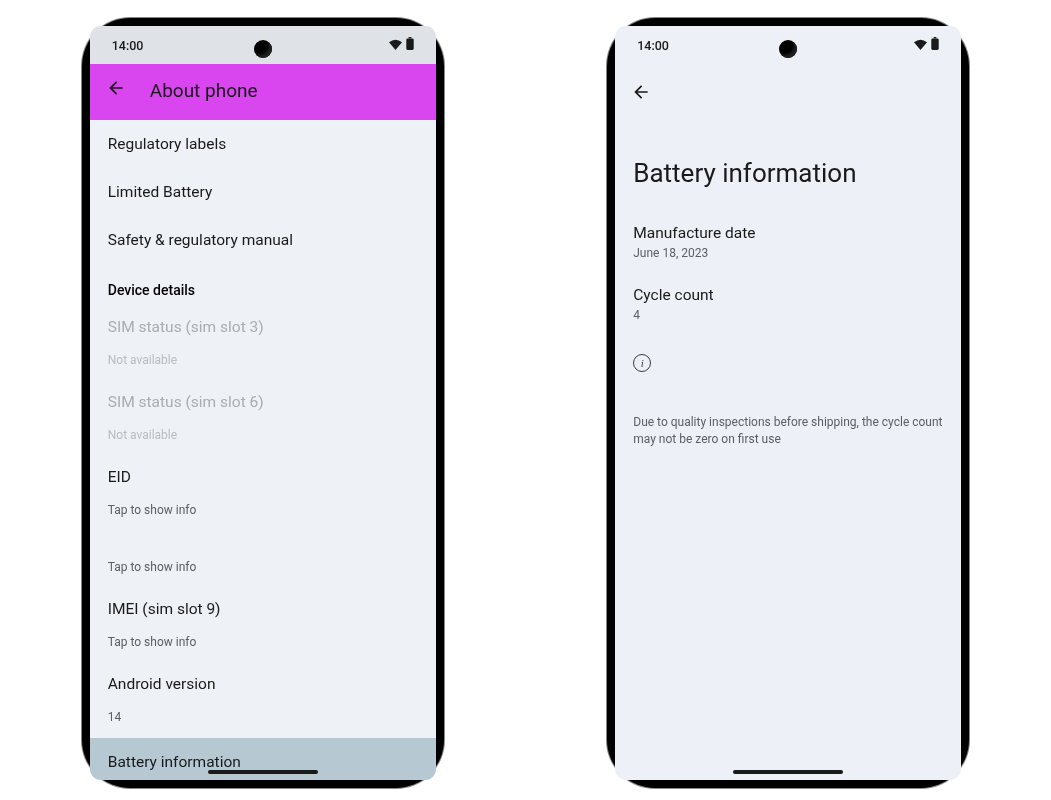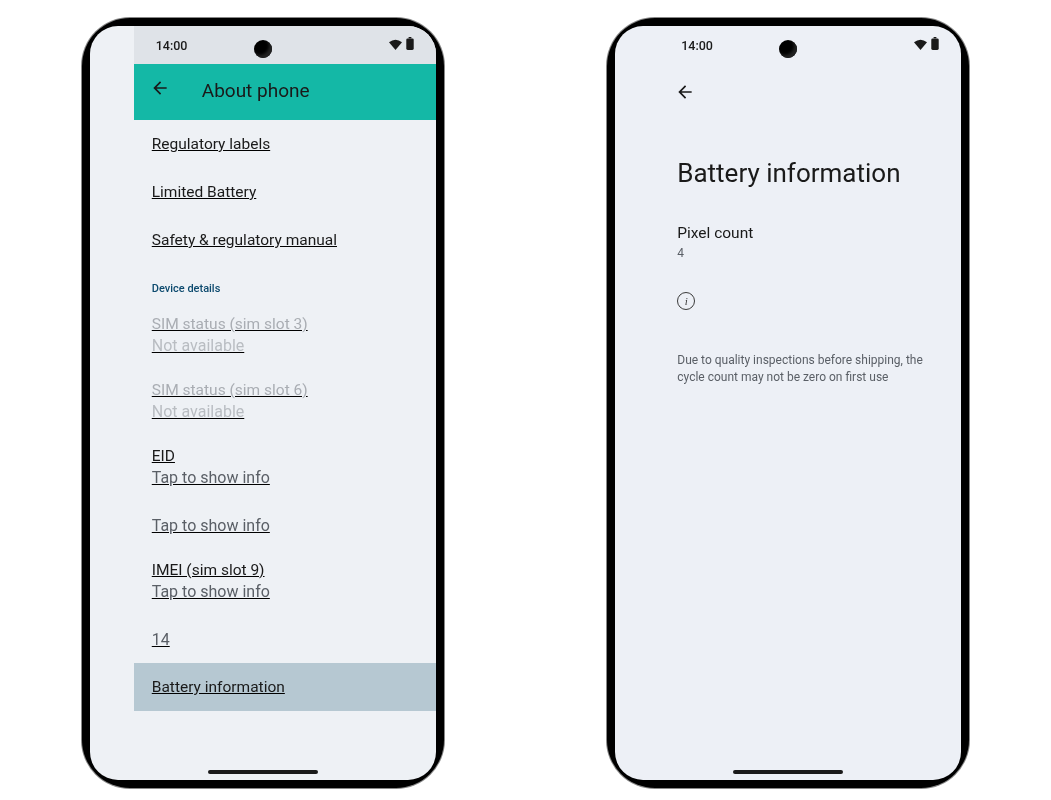--- a/index.html
+++ b/index.html
@@ -18,25 +18,24 @@
     height: 770px;
     background: #000;
     border-radius: 48px;
     padding: 8px;
     position: relative;
     box-shadow: 0 0 0 1px #888;
   }
   .phone-screen {
     width: 100%;
     height: 100%;
-    border-radius: 28px;
+    border-radius: 11px;
     overflow: hidden;
     position: relative;
     background: #eef1f5;
-    padding-left: 44px;
   }
   .camera-hole {
     position: absolute;
     top: 14px;
     left: 50%;
     transform: translateX(-50%);
     width: 18px;
     height: 18px;
     background: #000;
     border-radius: 50%;
@@ -55,59 +54,58 @@
   }
   .status-right {
     display: flex;
     align-items: center;
     gap: 4px;
   }
   .wifi-ic, .batt-ic { display:inline-block; }
   .header-1 {
     display: flex;
     align-items: center;
-    gap: 32px;
+    gap: 24px;
     padding: 14px 16px 18px 16px;
-    background: #14b8a6;
+    background: #d946ef;
   }
   .back-arrow {
     font-size: 22px;
     color: #1a1a1a;
     cursor: pointer;
     line-height: 1;
   }
   .header-title {
     font-size: 19px;
     font-weight: 400;
     color: #1a1a1a;
   }
   .list-area {
     background: #eef1f5;
   }
   .list-item {
     padding: 15px 18px 15px 18px;
     cursor: pointer;
-    text-decoration: underline;
   }
   .list-item.dbl { padding: 12px 18px 14px 18px; }
   .li-title {
     font-size: 15.5px;
     font-weight: 400;
     color: #1a1a1a;
   }
   .li-sub {
-    font-size: 16px;
+    font-size: 12px;
     color: #5a5f66;
-    margin-top: 3px;
+    margin-top: 17px;
   }
   .li-title.disabled { color: #a9adb3; }
   .li-sub.disabled { color: #b9bdc2; }
   .section-label {
-    font-size: 11px;
-    color: #0c4a6e;
+    font-size: 14px;
+    color: #000000;
     font-weight: 500;
     padding: 18px 18px 8px 18px;
   }
   .list-item.selected {
     background: #b6c8d2;
   }
   .nav-bar {
     position: absolute;
     bottom: 6px;
     left: 50%;
@@ -226,20 +224,21 @@
         <div class="li-sub">Tap to show info</div>
       </div>
       <div class="list-item dbl">
         <div class="li-sub">Tap to show info</div>
       </div>
       <div class="list-item dbl">
         <div class="li-title">IMEI (sim slot 9)</div>
         <div class="li-sub">Tap to show info</div>
       </div>
       <div class="list-item dbl">
+        <div class="li-title">Android version</div>
         <div class="li-sub">14</div>
       </div>
       <div class="list-item selected">
         <div class="li-title">Battery information</div>
       </div>
     </div>
 
     <div class="nav-bar"></div>
   </div>
 </div>
@@ -268,23 +267,27 @@
     <div class="header-2">
       <span class="back-arrow">
         <svg width="20" height="20" viewBox="0 0 24 24">
             <path d="M20 11H7.8l5.6-5.6L12 4l-8 8 8 8 1.4-1.4L7.8 13H20z" fill="#1a1a1a"></path>
           </svg>
       </span>
     </div>
 
     <div class="big-title">Battery information</div>
 
-
     <div class="info-block">
-      <div class="info-title">Pixel count</div>
+      <div class="info-title">Manufacture date</div>
+      <div class="info-val">June 18, 2023</div>
+    </div>
+
+    <div class="info-block">
+      <div class="info-title">Cycle count</div>
       <div class="info-val">4</div>
     </div>
 
     <div class="info-icon-row">
       <span class="circ-info">i</span>
     </div>
     <div class="note-text">Due to quality inspections before shipping, the cycle count may not be zero on first use</div>
 
     <div class="nav-bar"></div>
   </div>

